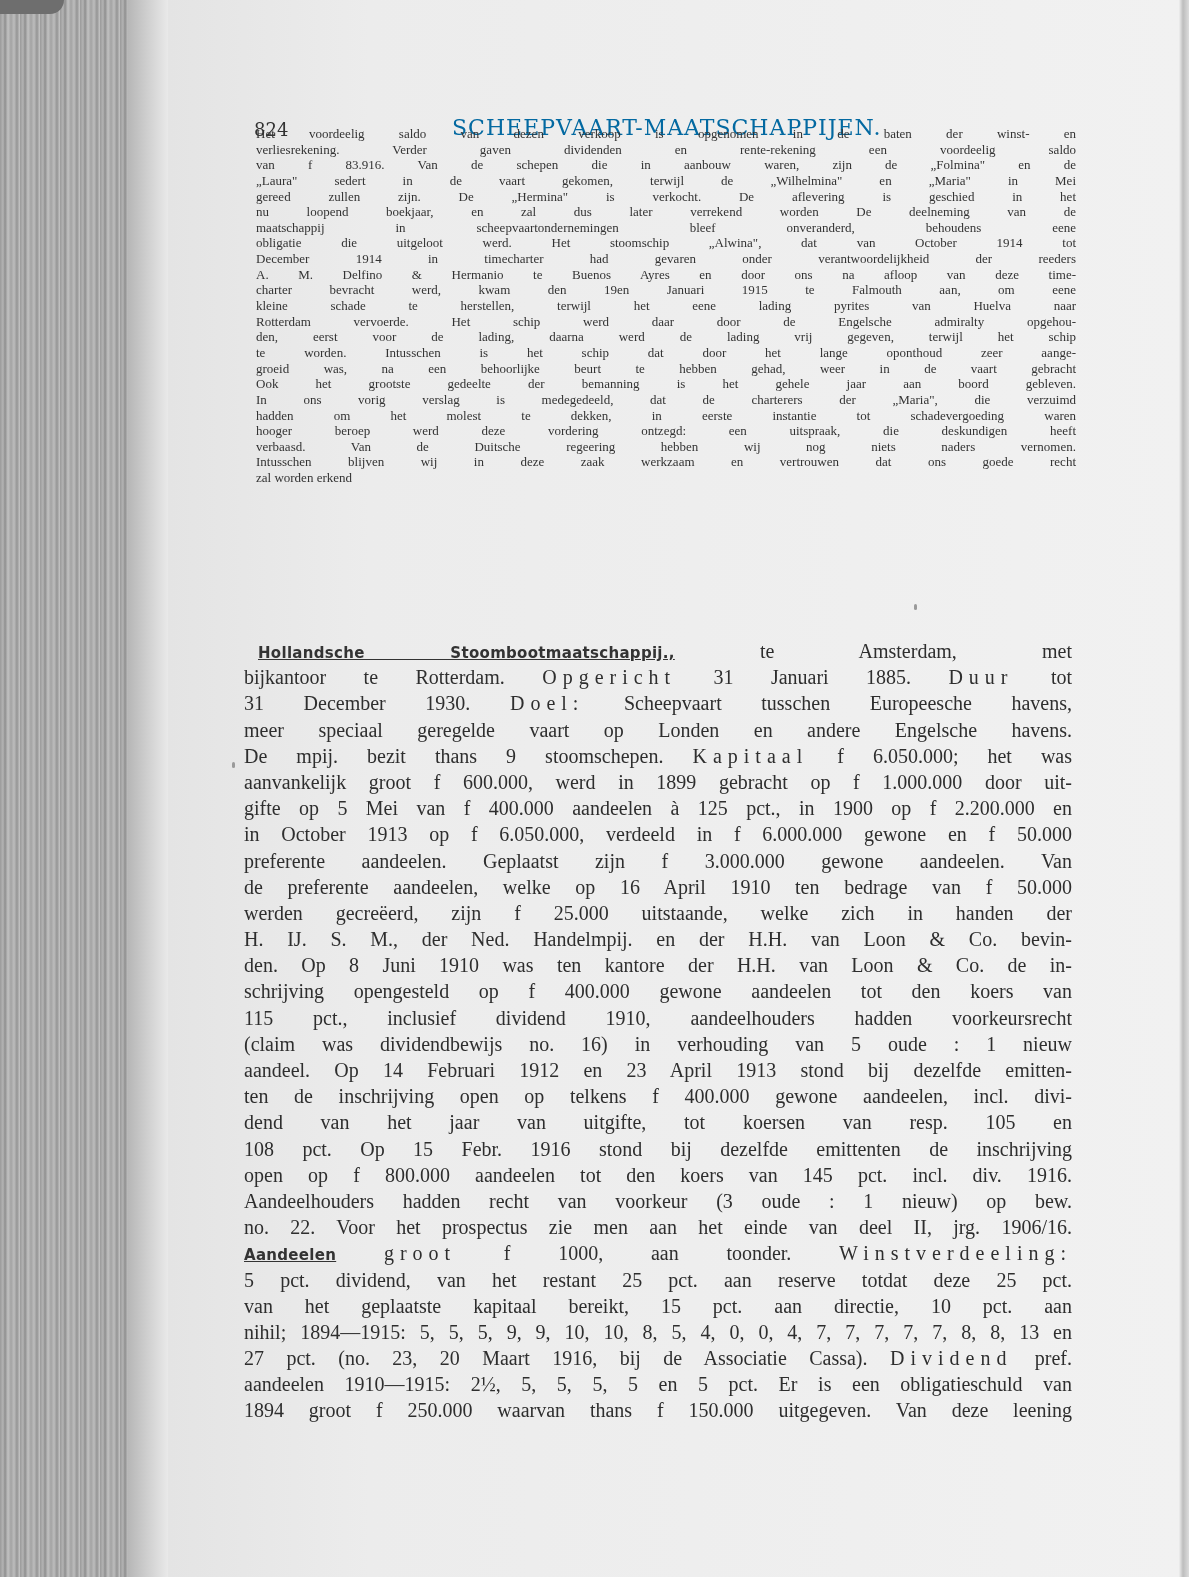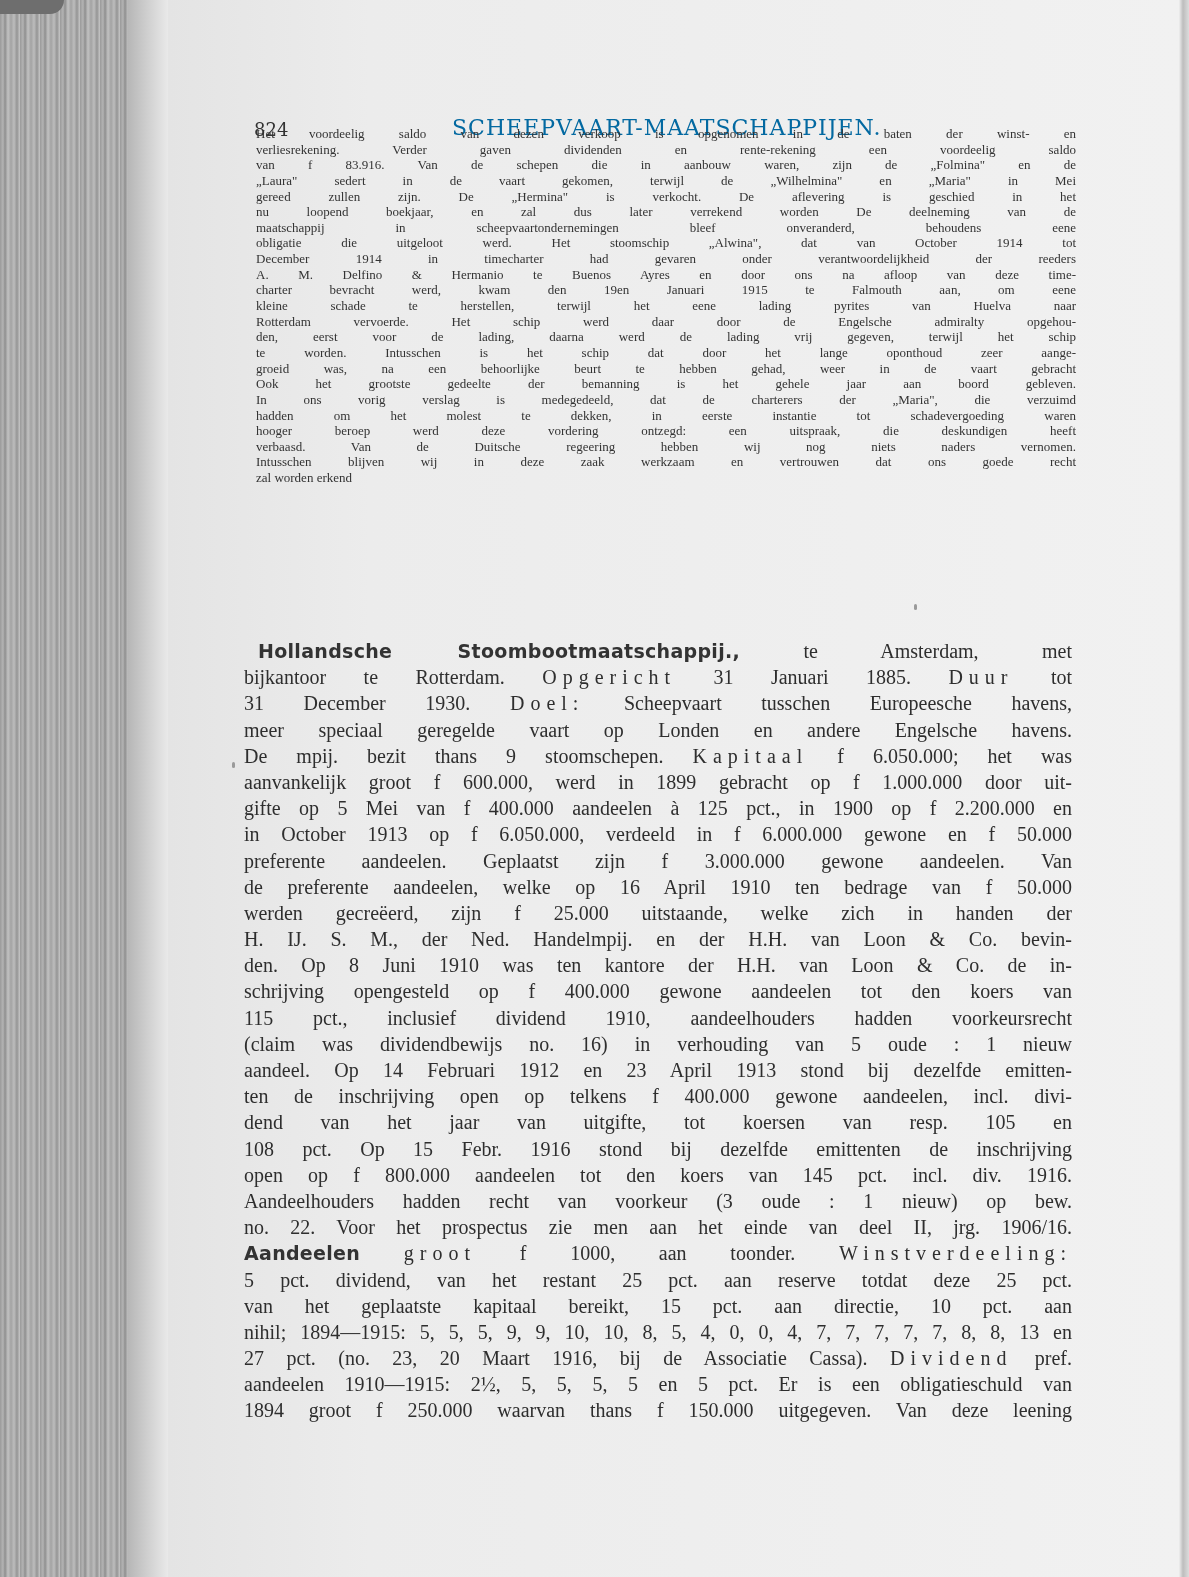--- a/index.html
+++ b/index.html
@@ -110,23 +110,24 @@
       text-align: justify;
       text-align-last: justify;
       color: #2e2e2e;
     }
     .block-large .line.indent {
       padding-left: 14px;
     }
     .bold-sans {
       font-family: "DejaVu Sans", "Liberation Sans", sans-serif;
       font-weight: bold;
-      font-size: 19px;
+      font-size: 15px;
       letter-spacing: 0.3px;
       color: #333;
+      text-decoration: underline;
     }
     .spaced {
       letter-spacing: 6px;
     }
     .speck {
       position: absolute;
       width: 3px; height: 6px;
       background: #9a9a9a;
       border-radius: 2px;
     }

